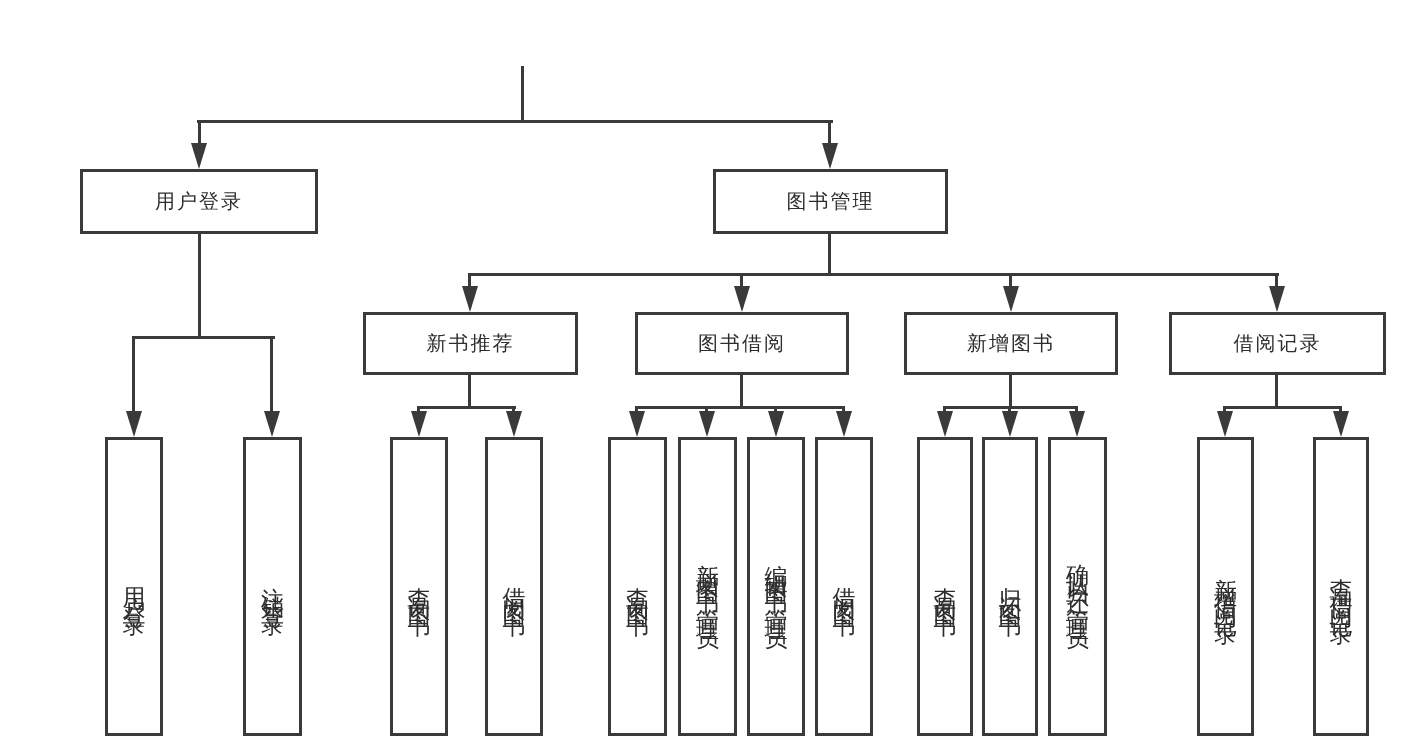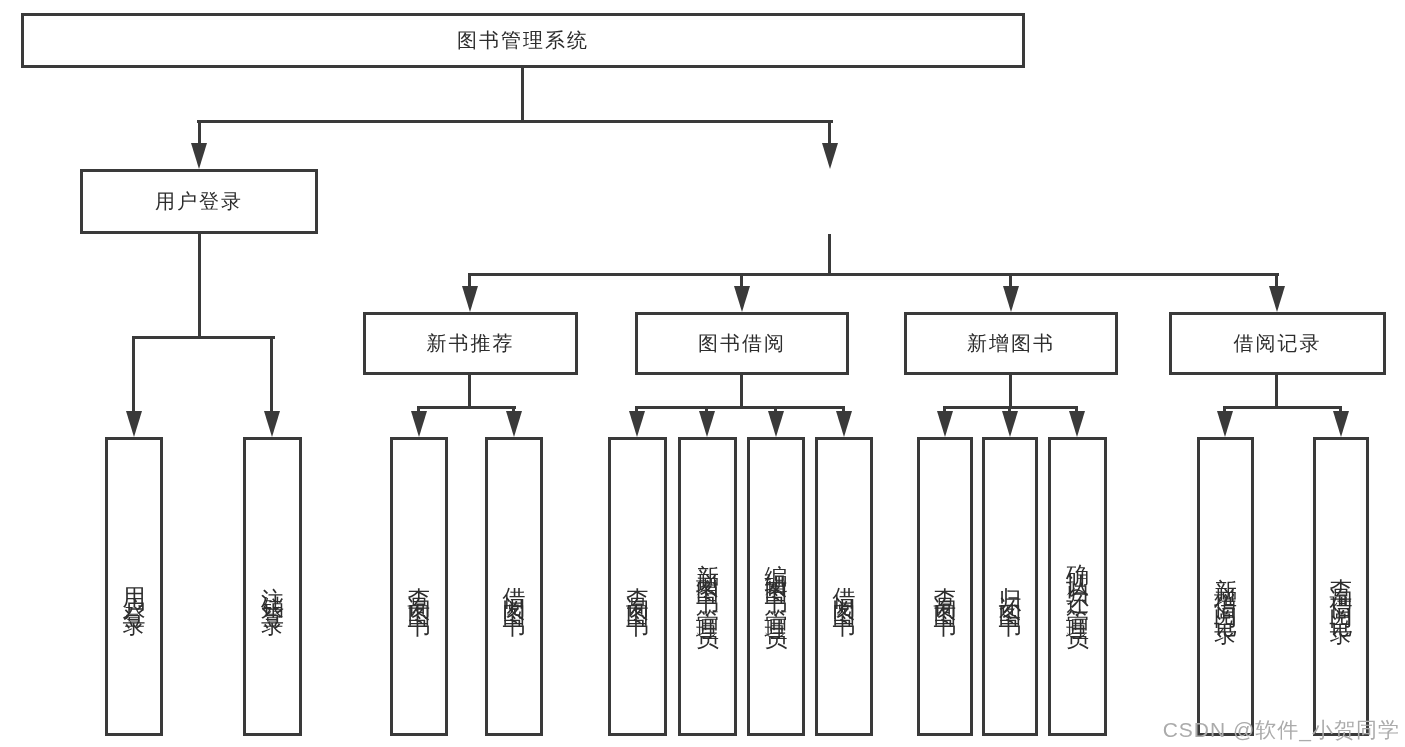--- a/index.html
+++ b/index.html
@@ -53,33 +53,33 @@
     letter-spacing:1px;
     z-index:10;
     white-space:nowrap;
   }
 </style>
 </head>
 <body>
 
 <div id="canvas">
 
-  <div class="box" style="left:21px;top:13px;width:1004px;height:55px">
-    <span>图书管理系统</span>
-  </div>
 
   <div class="line" style="left:521px;top:66px;width:3px;height:57px"></div>
   <div class="line" style="left:197px;top:120px;width:636px;height:3px"></div>
   <div class="line" style="left:198px;top:120px;width:3px;height:25px"></div>
   <div class="arrow" style="left:191px;top:143px"></div>
   <div class="line" style="left:828px;top:120px;width:3px;height:25px"></div>
   <div class="arrow" style="left:822px;top:143px"></div>
 
   <div class="box" style="left:80px;top:169px;width:238px;height:65px">
     <span>用户登录</span>
+  </div>
+  <div class="box" style="left:713px;top:169px;width:235px;height:65px">
+    <span>图书管理</span>
   </div>
 
   <div class="line" style="left:198px;top:234px;width:3px;height:105px"></div>
   <div class="line" style="left:133px;top:336px;width:142px;height:3px"></div>
   <div class="line" style="left:132px;top:336px;width:3px;height:77px"></div>
   <div class="arrow" style="left:126px;top:411px"></div>
   <div class="line" style="left:270px;top:336px;width:3px;height:77px"></div>
   <div class="arrow" style="left:264px;top:411px"></div>
 
   <div class="line" style="left:828px;top:234px;width:3px;height:42px"></div>
@@ -177,15 +177,14 @@
     <span>确认归还（管理员）</span>
   </div>
 
   <div class="vbox" style="left:1197px;width:57px">
     <span>新增借阅记录</span>
   </div>
   <div class="vbox" style="left:1313px;width:56px">
     <span>查询借阅记录</span>
   </div>
 
-  <div class="watermark">CSDN @软件_小贺同学</div>
 
 </div>
 
 </body></html>

